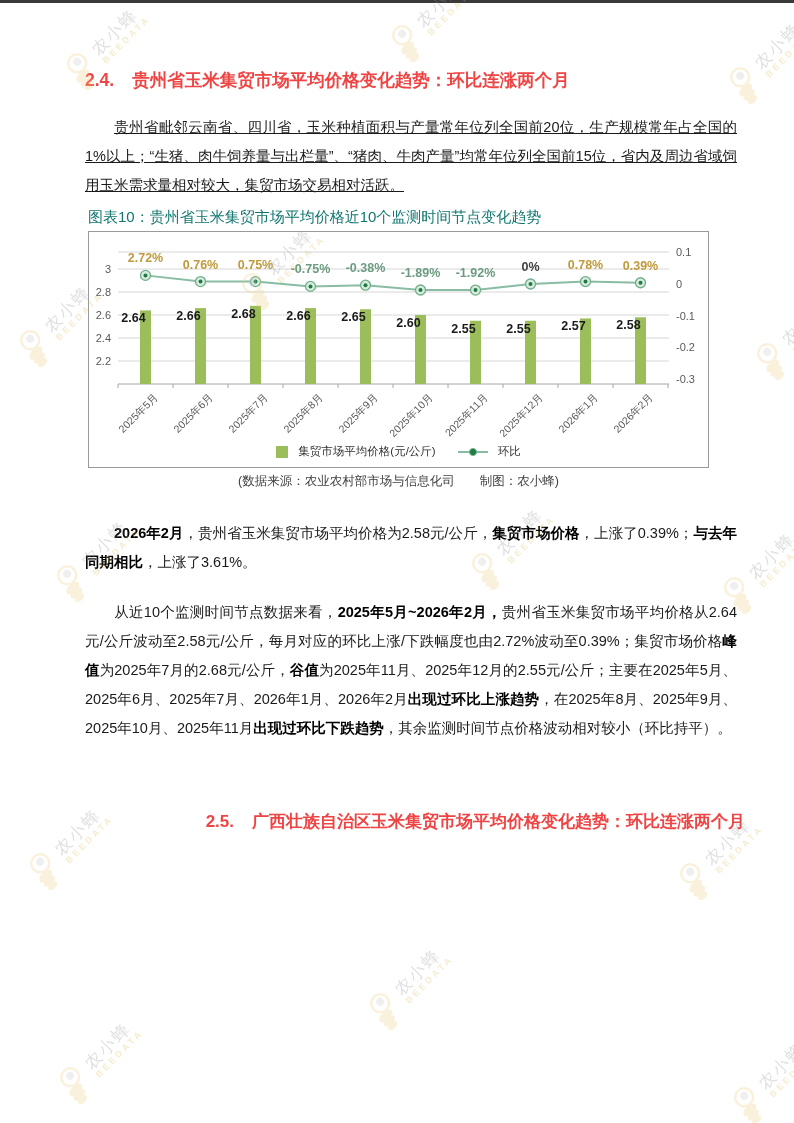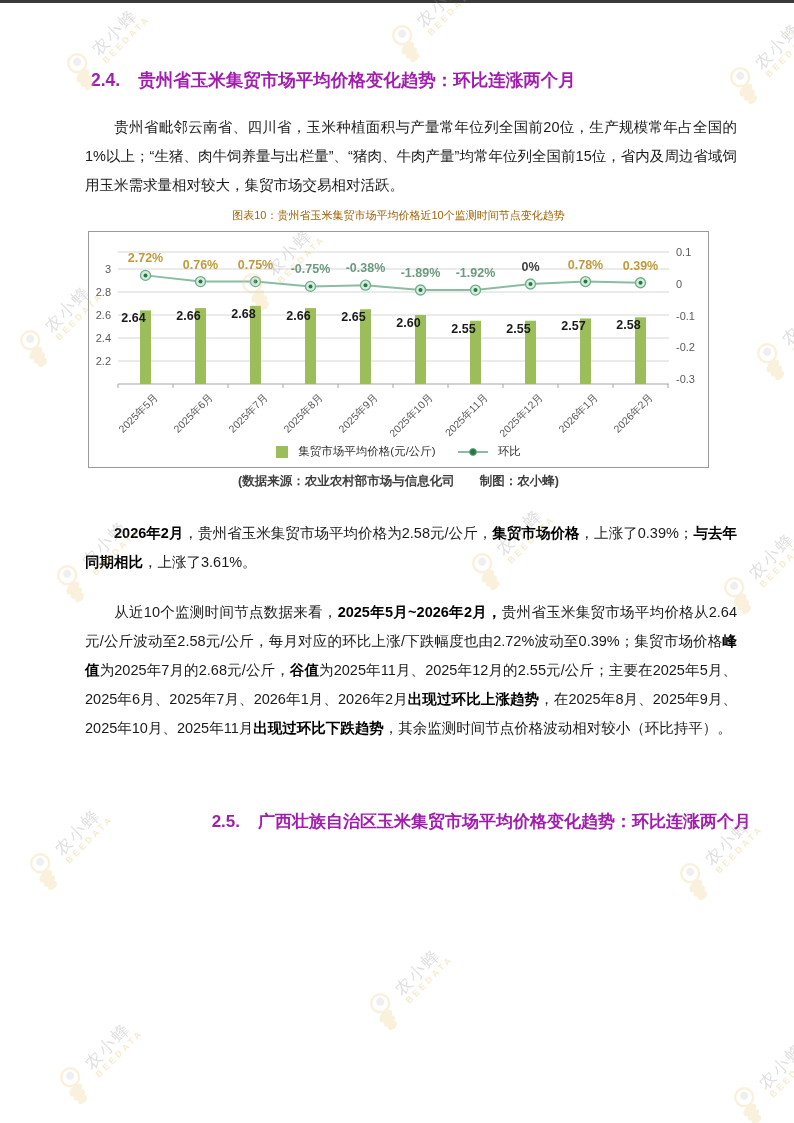--- a/index.html
+++ b/index.html
@@ -1,47 +1,47 @@
 <!DOCTYPE html>
 <html><head>
 <meta charset="utf-8">
 <style>
   html,body{margin:0;padding:0;background:#fff;}
   body{font-family:"Liberation Sans","DejaVu Sans",sans-serif;}
   #page{position:relative;width:794px;height:1123px;background:#fff;overflow:hidden;}
   #top-rule{position:absolute;left:0;top:0;width:794px;height:3px;background:#3a3a3a;}
-  .heading{position:absolute;left:91px;width:660px;font-size:17.5px;font-weight:bold;color:#a21caf;white-space:nowrap;}
+  .heading{position:absolute;left:85px;width:660px;font-size:17.5px;font-weight:bold;color:#ef4444;white-space:nowrap;}
   .heading .h-num{margin-right:18px;}
   .para{position:absolute;left:85px;width:652px;font-size:14.5px;line-height:29px;color:#1a1a1a;text-align:justify;}
   .para .indent{display:inline-block;width:29px;}
   .para b{font-weight:bold;color:#000;}
-  #fig-title{position:absolute;left:88px;top:208px;width:621px;text-align:center;font-size:11px;color:#a16207;}
+  #fig-title{position:absolute;left:88px;top:208px;width:621px;font-size:15px;color:#0f766e;}
   #chart-box{position:absolute;left:88px;top:231px;width:621px;height:237px;border:1px solid #9a9a9a;background:transparent;box-sizing:border-box;}
   #chart-svg{position:absolute;left:0;top:0;}
   #legend{position:absolute;left:0;bottom:8px;width:100%;display:flex;justify-content:center;align-items:center;gap:10px;font-size:11.5px;color:#333;}
   .legend-swatch{width:12px;height:12px;display:inline-block;}
-  #caption{position:absolute;left:88px;top:473px;width:621px;text-align:center;font-size:12.5px;color:#3f3f3f;font-weight:bold;}
+  #caption{position:absolute;left:88px;top:473px;width:621px;text-align:center;font-size:12.5px;color:#3f3f3f;}
   
   #wm-layer{position:absolute;left:0;top:0;width:794px;height:1123px;pointer-events:none;z-index:10;}
   .wm{position:absolute;display:flex;align-items:center;gap:6px;transform:rotate(-45deg);opacity:0.28;}
   .wm .wm-txt{display:flex;flex-direction:column;line-height:1.1;}
   .wm .wm-cn{font-size:17px;color:#8f8f8f;letter-spacing:2px;}
   .wm .wm-en{font-size:9px;color:#dcbb52;letter-spacing:3px;font-weight:bold;}
 </style>
 </head>
 <body>
 
 <div id="page">
   <div id="top-rule"></div>
 
   <div class="heading" style="top:68px;">
     <span class="h-num">2.4.</span><span>贵州省玉米集贸市场平均价格变化趋势：环比连涨两个月</span>
   </div>
 
-  <div class="para" style="top:113px;"><span class="indent"></span><span>贵州省毗邻云南省、四川省，玉米种植面积与产量常年位列全国前20位，生产规模常年占全国的1%以上；“生猪、肉牛饲养量与出栏量”、“猪肉、牛肉产量”均常年位列全国前15位，省内及周边省域饲用玉米需求量相对较大，集贸市场交易相对活跃。</span></div>
+  <div class="para" style="top:113px;text-decoration:underline;"><span class="indent"></span><span>贵州省毗邻云南省、四川省，玉米种植面积与产量常年位列全国前20位，生产规模常年占全国的1%以上；“生猪、肉牛饲养量与出栏量”、“猪肉、牛肉产量”均常年位列全国前15位，省内及周边省域饲用玉米需求量相对较大，集贸市场交易相对活跃。</span></div>
 
   <div id="fig-title">图表10：贵州省玉米集贸市场平均价格近10个监测时间节点变化趋势</div>
 
   <div id="chart-box">
     <svg id="chart-svg" width="619" height="207">
         <line x1="29" y1="20" x2="580" y2="20" stroke="#d6d6d6" stroke-width="1"></line>
         <line x1="29" y1="37" x2="580" y2="37" stroke="#d6d6d6" stroke-width="1"></line>
         <line x1="29" y1="60.000000000000014" x2="580" y2="60.000000000000014" stroke="#d6d6d6" stroke-width="1"></line>
         <line x1="29" y1="82.99999999999999" x2="580" y2="82.99999999999999" stroke="#d6d6d6" stroke-width="1"></line>
         <line x1="29" y1="106" x2="580" y2="106" stroke="#d6d6d6" stroke-width="1"></line>

